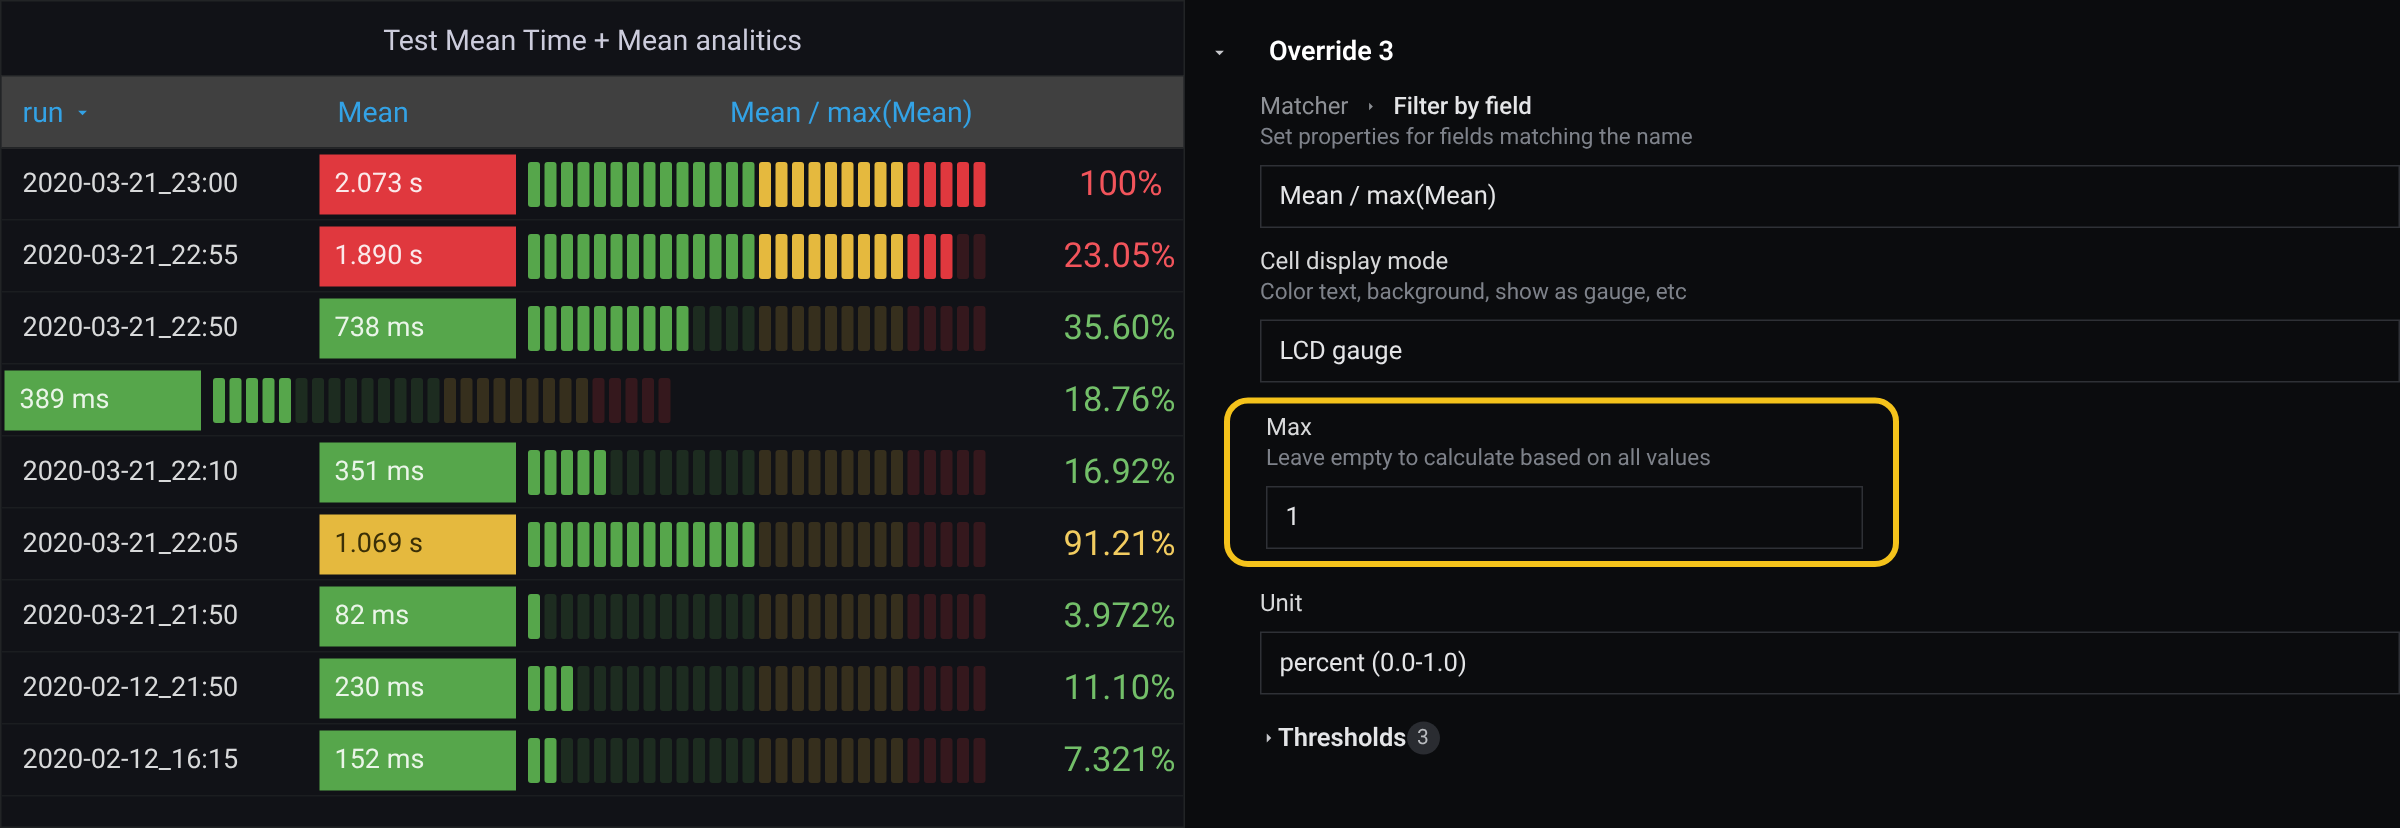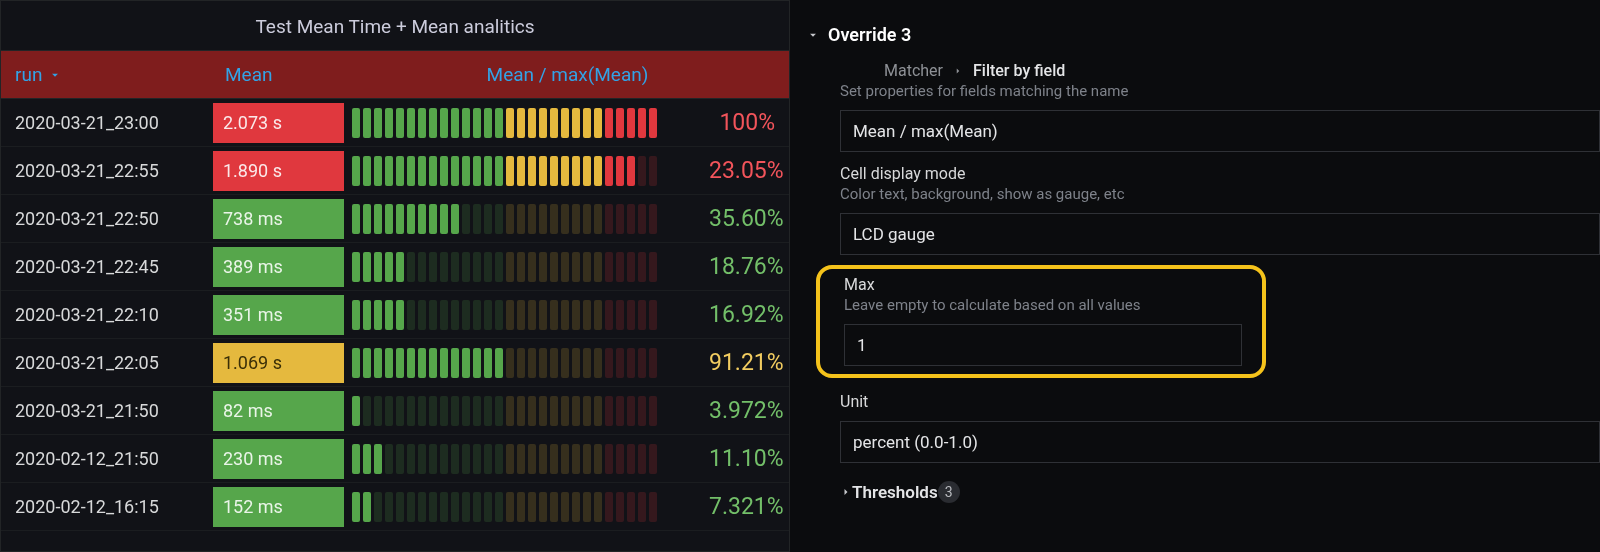--- a/index.html
+++ b/index.html
@@ -1,19 +1,19 @@
 <!DOCTYPE html>
 <html><head>
 <meta charset="utf-8">
 <style>
 * { box-sizing: border-box; margin: 0; padding: 0; font-family: -apple-system, BlinkMacSystemFont, "Segoe UI", Roboto, Helvetica, Arial, sans-serif; }
 body { background: #0b0c0e; color: #d8d9da; width: 1600px; height: 552px; display: flex; overflow: hidden; }
 .panel-left { width: 833px; background: #111217; border: 1px solid #222426; }
 .panel-title { text-align: center; font-size: 19px; padding: 14px 0 12px; color: #ccccdc; }
-.table-head { display: flex; background: #7f1d1d; border-top: 1px solid #222426; border-bottom: 1px solid #222426; }
+.table-head { display: flex; background: #404040; border-top: 1px solid #222426; border-bottom: 1px solid #222426; }
 .th { padding: 12px 14px; font-size: 19px; color: #33a2e5; }
 .th.run { width: 210px; display: flex; align-items: center; gap: 6px; cursor: pointer; }
 .th.mean { width: 135px; cursor: pointer; }
 .th.gauge { flex: 1; text-align: center; cursor: pointer; }
 .sort-icon svg { width: 14px; height: 14px; display: block; fill: #33a2e5; }
 .row { display: flex; align-items: center; height: 48px; border-bottom: 1px solid #1b1d20; }
 .cell-run { width: 210px; padding: 0 14px; font-size: 18px; color: #d8d9da; }
 .cell-mean { width: 135px; padding: 2px; }
 .mean-box { height: 40px; display: flex; align-items: center; padding: 0 10px; font-size: 18px; border-radius: 0; }
 .mean-green { background: #56a64b; color: #eaf5e8; text-align: right; }
@@ -27,27 +27,27 @@
 .seg.y-on  { background: #e5b93e; }
 .seg.y-off { background: rgba(229,185,62,0.18); }
 .seg.r-on  { background: #e0383e; }
 .seg.r-off { background: rgba(224,56,62,0.18); }
 .pct { width: 72px; text-align: right; font-size: 23px; padding-right: 6px; }
 .pct-green  { color: #73bf69; }
 .pct-yellow { color: #f2cc60; }
 .pct-red    { color: #f2545b; }
 
 .panel-right { flex: 1; background: #0b0c0e; padding: 10px 0 0 16px; color: #c7c8cc; }
-.override-head { display: flex; align-items: center; gap: 8px; padding: 14px 0 8px 0; cursor: pointer; }
+.override-head { display: flex; align-items: center; gap: 26px; padding: 14px 0 8px 0; cursor: pointer; }
 .chev svg { width: 14px; height: 14px; fill: #c7c8cc; display: block; }
 .override-title { font-size: 18px; font-weight: 600; color: #fff; }
 .field-block { padding: 8px 0 4px 34px; }
 .field-label { font-size: 16px; color: #d8d9da; }
 .field-hint { font-size: 15px; color: #7e828a; margin-top: 2px; }
-.breadcrumb { display: flex; align-items: center; gap: 10px; font-size: 16px; margin-left: 44px; }
+.breadcrumb { display: flex; align-items: center; gap: 10px; font-size: 16px; }
 .breadcrumb .bc1 { color: #8e9196; }
 .breadcrumb .sep svg { width: 10px; height: 10px; fill: #8e9196; }
 .breadcrumb .bc2 { color: #e4e5e7; font-weight: 500; }
 .input-box { margin-top: 10px; background: #0b0c0e; border: 1px solid #2f3136; height: 42px; display: flex; align-items: center; padding: 0 12px; font-size: 17px; color: #e4e5e7; width: 760px; }
 .input-box input { background: transparent; border: 0; outline: 0; color: #e4e5e7; font-size: 17px; width: 100%; }
 .highlight-box { border: 4px solid #f5c31b; border-radius: 16px; padding: 6px 10px 8px 24px; margin: 6px 0 6px 10px; width: 450px; }
 .thresholds { display: flex; align-items: center; gap: 0; padding: 14px 0 0 34px; cursor: pointer; }
 .thresholds .chev svg { width: 12px; height: 12px; fill: #c7c8cc; }
 .th-label { font-size: 17px; font-weight: 600; color: #e4e5e7; }
 .badge { background: #2a2c31; color: #b9bbbf; font-size: 14px; width: 22px; height: 22px; border-radius: 11px; display: inline-flex; align-items: center; justify-content: center; }
@@ -181,21 +181,20 @@
             <div class="seg r-off"></div>
             <div class="seg r-off"></div>
             <div class="seg r-off"></div>
             <div class="seg r-off"></div>
             <div class="seg r-off"></div>
           </div>
           <div class="pct pct-green">35.60%</div>
         </div>
       </div>
       <div class="row">
-        <div class="cell-run">2020-03-21_22:45</div>
         <div class="cell-mean">
           <div class="mean-box mean-green">389 ms</div>
         </div>
         <div class="cell-gauge">
           <div class="gauge-track">
             <div class="seg g-on"></div>
             <div class="seg g-on"></div>
             <div class="seg g-on"></div>
             <div class="seg g-on"></div>
             <div class="seg g-on"></div>

